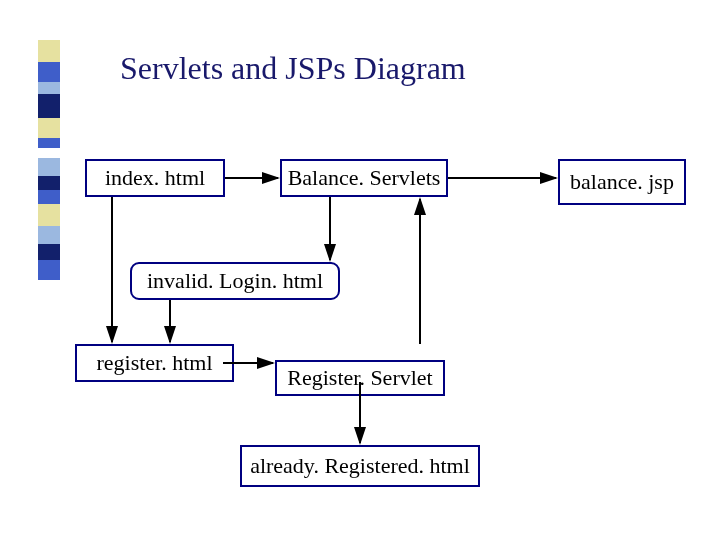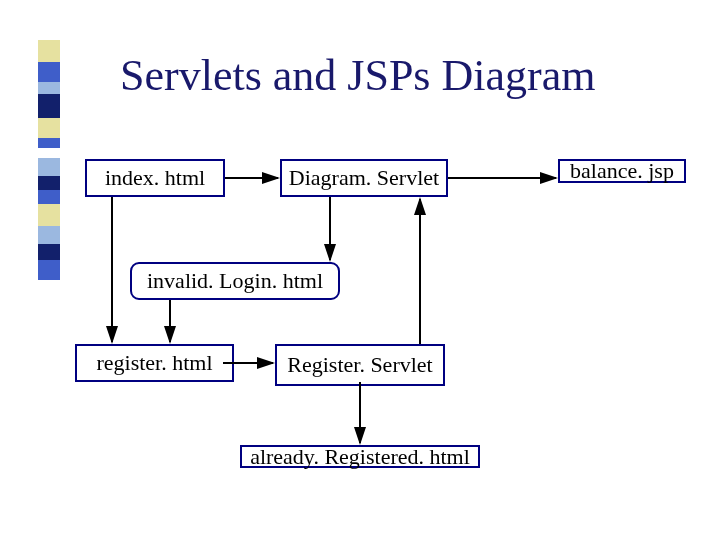--- a/index.html
+++ b/index.html
@@ -14,21 +14,21 @@
   .decor-bar {
     position: absolute;
     left: 38px;
     top: 40px;
     width: 22px;
     height: 240px;
   }
   .seg { width: 100%; }
   .title {
     position: absolute;
-    font-size: 44px;
+    font-size: 32px;
     color: #19196b;
     left: 120px;
     top: 50px;
     white-space: nowrap;
   }
   .node {
     position: absolute;
     border: 2px solid #000080;
     background: #ffffff;
     font-size: 22px;
@@ -63,31 +63,31 @@
   <div class="seg" style="height:22px;background:#e6e1a0"></div>
   <div class="seg" style="height:18px;background:#9bb8e0"></div>
   <div class="seg" style="height:16px;background:#12206b"></div>
   <div class="seg" style="height:20px;background:#3f5ec9"></div>
 </div>
 
 <div class="title">Servlets and JSPs Diagram</div>
 
 <div class="node" style="left:85px; top:159px; width:140px; height:38px;">index. html</div>
 
-<div class="node" style="left:280px; top:159px; width:168px; height:38px;">Diagram. Servlet</div>
+<div class="node" style="left:280px; top:159px; width:168px; height:38px;">Balance. Servlets</div>
 
-<div class="node" style="left:558px; top:159px; width:128px; height:24px;">balance. jsp</div>
+<div class="node" style="left:558px; top:159px; width:128px; height:46px;">balance. jsp</div>
 
 <div class="node" style="left:130px; top:262px; width:210px; height:38px;border-radius:9px;">invalid. Login. html</div>
 
 <div class="node" style="left:75px; top:344px; width:159px; height:38px;">register. html</div>
 
-<div class="node" style="left:275px; top:344px; width:170px; height:42px;">Register. Servlet</div>
+<div class="node" style="left:275px; top:360px; width:170px; height:36px;">Register. Servlet</div>
 
-<div class="node" style="left:240px; top:445px; width:240px; height:23px;">already. Registered. html</div>
+<div class="node" style="left:240px; top:445px; width:240px; height:42px;">already. Registered. html</div>
 
 <svg class="arrows">
   <defs>
     <marker id="ah" markerWidth="10" markerHeight="10" refX="8" refY="3" orient="auto" markerUnits="strokeWidth">
       <path d="M0,0 L9,3 L0,6 Z" fill="#000000"></path>
     </marker>
   </defs>
 
   <line x1="225" y1="178" x2="278" y2="178" stroke="#000" stroke-width="2" marker-end="url(#ah)"></line>
 

